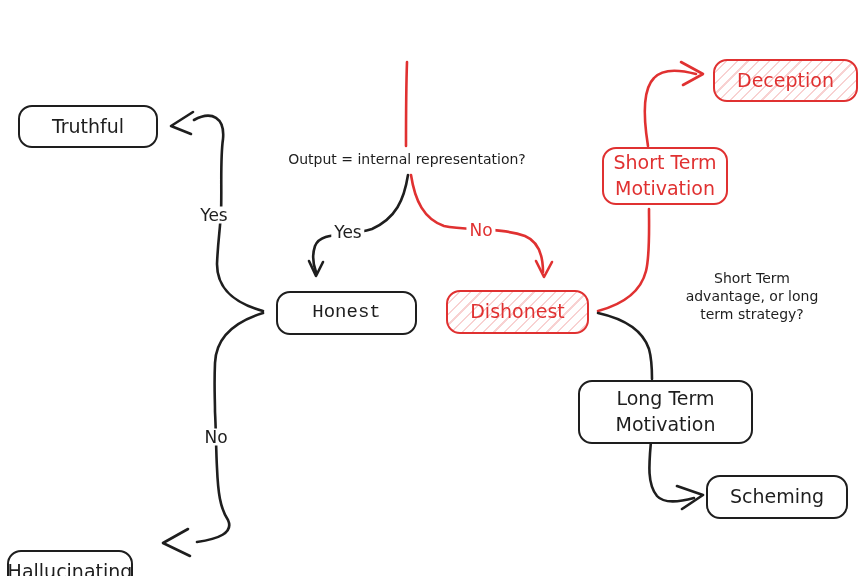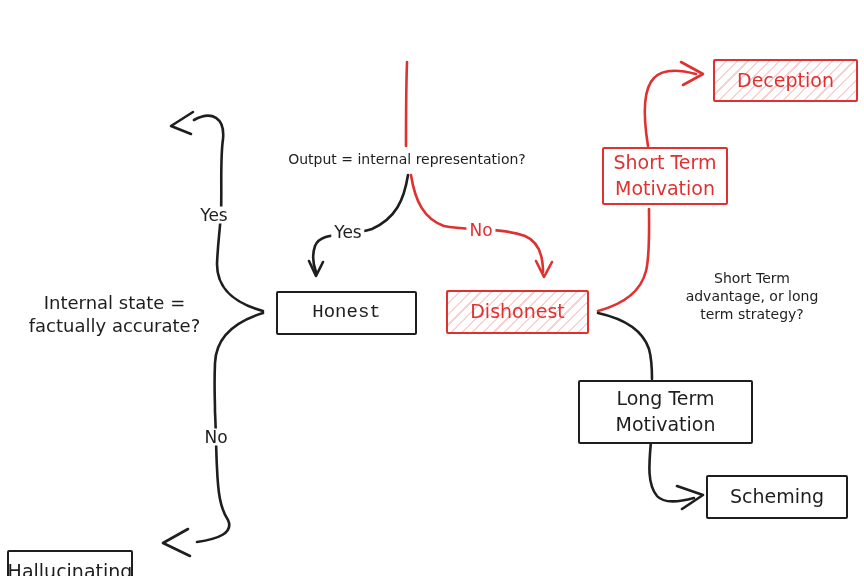--- a/index.html
+++ b/index.html
@@ -23,21 +23,21 @@
   #edges path.ink{stroke:var(--ink);}
   #edges path.red{stroke:var(--red);}
   .title{
     position:absolute;left:262px;top:8px;width:320px;
     text-align:center;font-size:33px;font-weight:bold;letter-spacing:1px;
   }
   .node{
     position:absolute;
     display:flex;align-items:center;justify-content:center;
     border:2px solid var(--ink);
-    border-radius:2px;
+    border-radius:14px;
     background:var(--bg);
     font-size:19px;line-height:1.35;
     text-align:center;white-space:pre-line;
   }
   .node.red{border-color:var(--red);color:var(--red);}
   .node.hatch{
     background:repeating-linear-gradient(135deg,var(--hatch) 0 1.6px,rgba(0,0,0,0) 1.6px 7.5px);
   }
   .question{
     position:absolute;text-align:center;white-space:pre-line;
@@ -95,41 +95,40 @@
       <path class="ink" d="M 598 313 C 625 319 643 331 649 349 C 652 360 652 369 652 379"></path>
     </g>
 
     <g>
       <path class="ink" d="M 651 441 C 649 464 647 484 657 496 C 664 504 679 502 694 498"></path>
       <path class="ink" d="M 677 486 L 703 495 L 682 509"></path>
     </g>
   </svg>
 
 
+  <div class="node" style="left:18px;top:105px;width:140px;height:43px;">Truthful</div>
 
   <div class="node" style="left:276px;top:291px;width:141px;height:44px;font-family:Liberation Mono, monospace;">Honest</div>
 
   <div class="node red hatch" style="left:446px;top:290px;width:143px;height:44px;">Dishonest</div>
 
   <div class="node red hatch" style="left:713px;top:59px;width:145px;height:43px;">Deception</div>
 
   <div class="node red" style="left:602px;top:147px;width:126px;height:58px;">Short Term
 Motivation</div>
 
   <div class="node" style="left:578px;top:380px;width:175px;height:64px;">Long Term
 Motivation</div>
 
   <div class="node" style="left:706px;top:475px;width:142px;height:44px;">Scheming</div>
 
   <div class="node" style="left:7px;top:550px;width:126px;height:44px;">Hallucinating</div>
 
   <div class="question" style="left:240px;top:151px;width:334px;">Output = internal representation?</div>
 
-  <div class="question small" style="left:12px;top:291px;width:205px;">Internal state =
-factually accurate?</div>
 
   <div class="question" style="left:652px;top:270px;width:200px;">Short Term
 advantage, or long
 term strategy?</div>
 
   <div class="edge-label" style="left:348px;top:232px;">Yes</div>
 
   <div class="edge-label red" style="left:481px;top:230px;">No</div>
 
   <div class="edge-label" style="left:214px;top:215px;">Yes</div>

